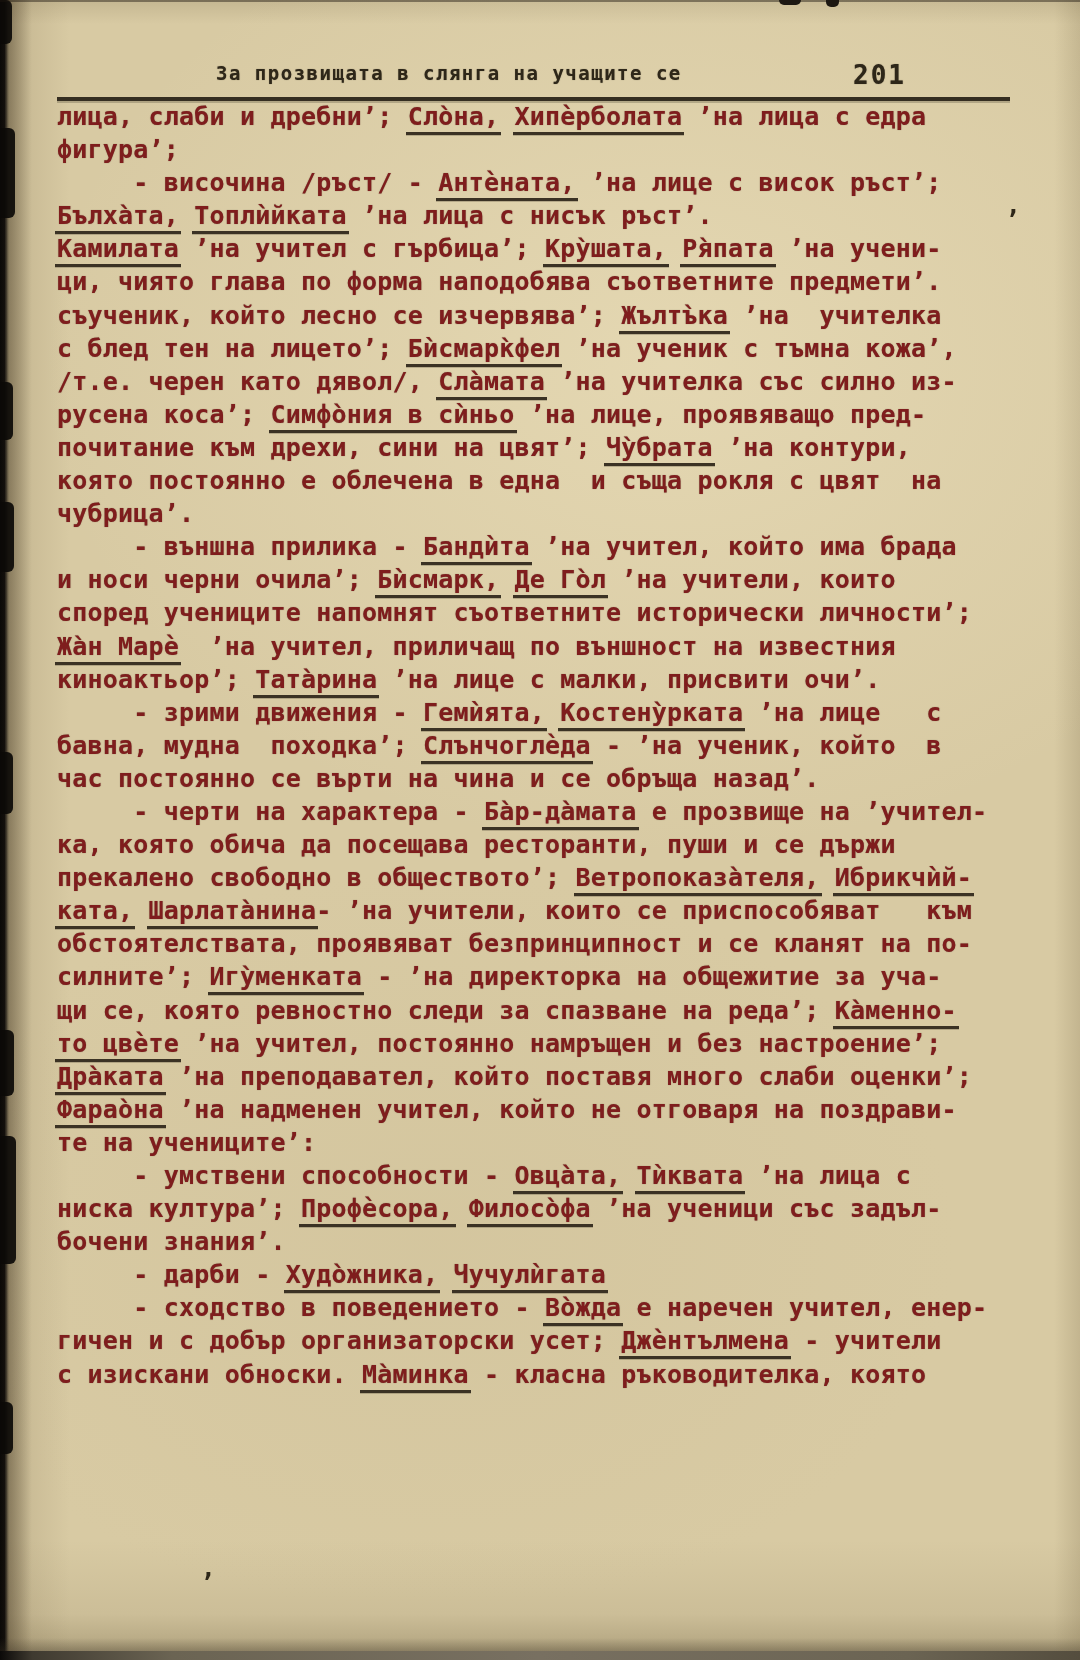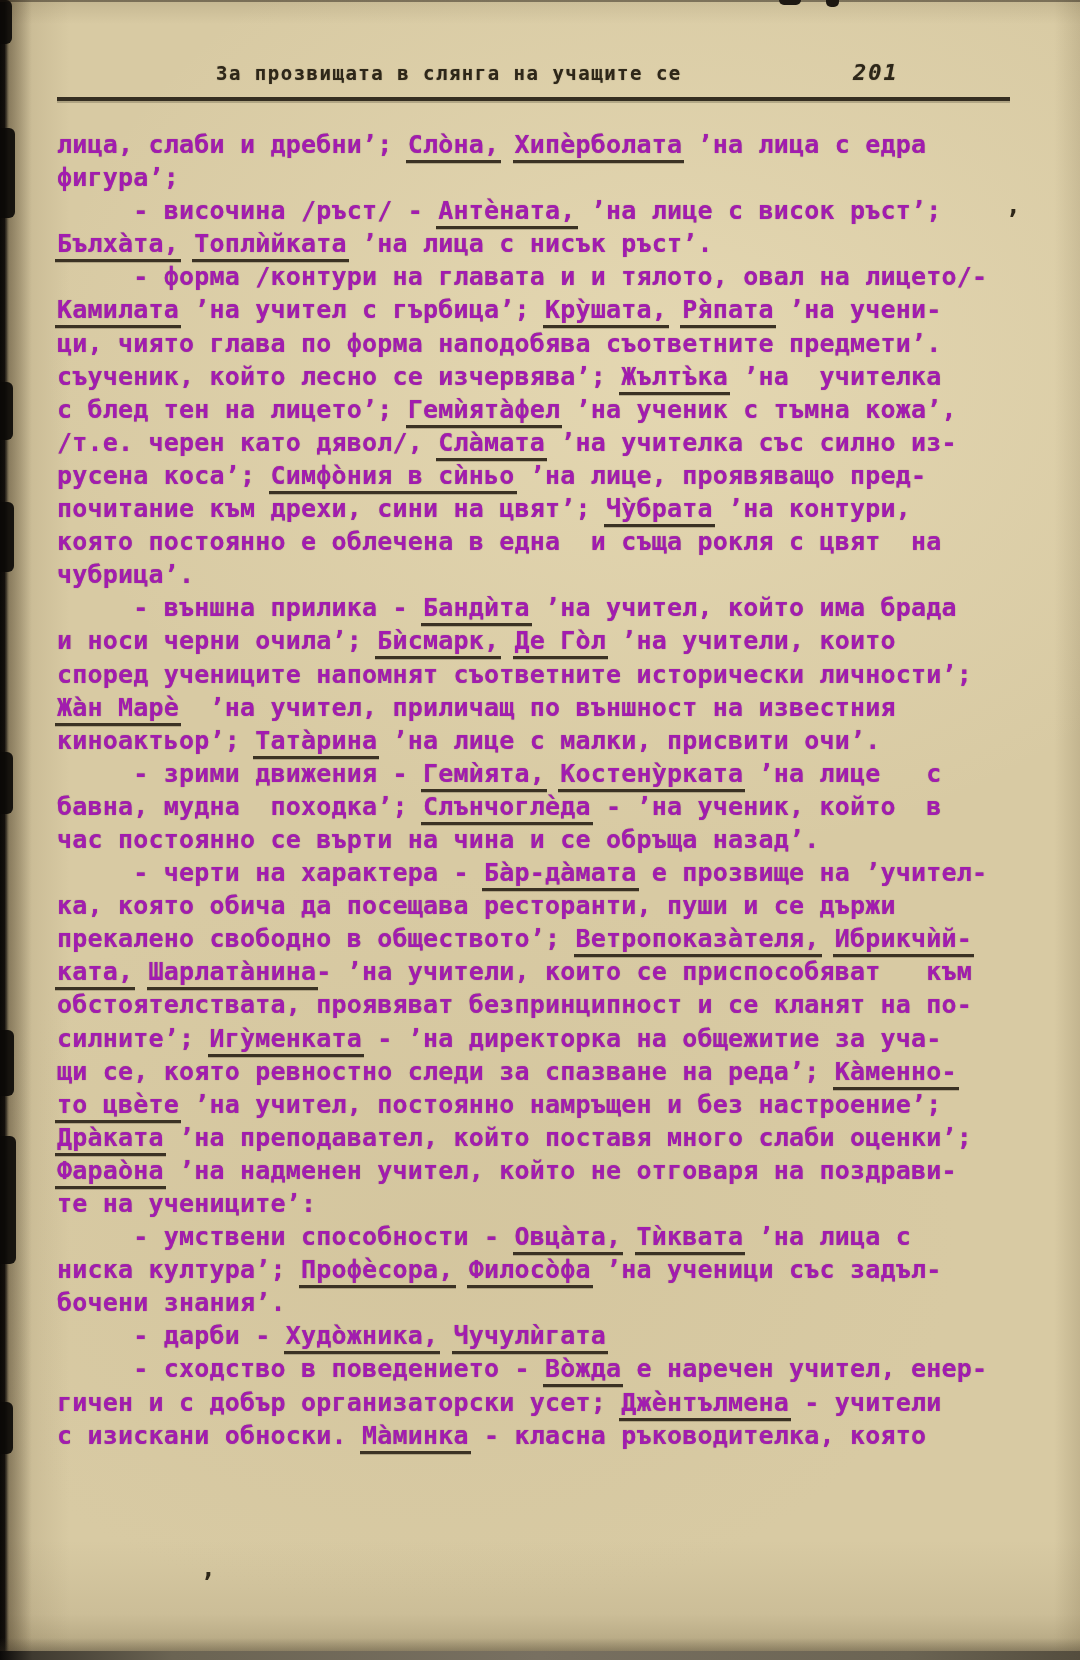--- a/index.html
+++ b/index.html
@@ -30,26 +30,26 @@
   .top-line{position:absolute;left:0;top:0;width:100%;height:2px;background:rgba(28,23,16,.45);}
   .top-mark{position:absolute;top:0;background:#1d1812;border-radius:0 0 5px 5px;}
   
   .bottom-fade{position:absolute;left:0;right:0;bottom:8px;height:14px;background:linear-gradient(to bottom,rgba(60,52,38,0),rgba(60,52,38,.35));}
   .bottom-edge{position:absolute;left:0;right:0;bottom:0;height:9px;
     background:linear-gradient(to right,#0b0908 0%,#3f3a30 3%,#6b6453 16%,#787061 50%,#6b6453 84%,#544d3e 100%);}
   
   .header{position:absolute;left:0;top:0;width:1080px;height:110px;color:#2e2719;}
   .title{position:absolute;left:216px;top:62px;font-size:19px;font-weight:bold;letter-spacing:1.5px;white-space:pre;
     text-shadow:0 0 1px rgba(46,39,25,.55);}
-  .pageno{position:absolute;left:853px;top:60px;font-size:22px;font-weight:bold;letter-spacing:2px;
-    text-shadow:0 0 1px rgba(46,39,25,.55);font-style:italic;}
+  .pageno{position:absolute;left:853px;top:60px;font-size:26px;font-weight:bold;letter-spacing:2px;
+    text-shadow:0 0 1px rgba(46,39,25,.55);}
   .rule{position:absolute;left:57px;top:97px;width:953px;height:4px;background:#352e21;
     box-shadow:0 2px 0 rgba(53,46,33,.25);}
   
-  .text-block{position:absolute;left:57px;top:128px;width:980px;color:#a21caf;}
+  .text-block{position:absolute;left:57px;top:100px;width:980px;color:#7f1d1d;}
   .line{height:33.1px;line-height:33.1px;font-size:25px;font-weight:bold;white-space:pre;letter-spacing:0.2px;
     text-shadow:0 0 1px rgba(50,41,28,.5);}
   .u{border-bottom:3px solid #3b3224;padding:0 2px 1px 2px;margin:0 -2px;box-shadow:0 1px 0 rgba(59,50,36,.25);}
   
   .stray{position:absolute;color:#2e2719;font-size:25px;font-weight:bold;}
 </style>
 </head>
 <body>
 
 <div class="paper"></div>
@@ -73,25 +73,24 @@
   <div class="title">За прозвищата в слянга на учащите се</div>
   <div class="pageno">201</div>
   <div class="rule"></div>
 </div>
 
 <div class="text-block" id="text-lines">
     <div class="line"><span>лица, слаби и дребни’; </span><span class="u">Сло̀на,</span><span> </span><span class="u">Хипѐрболата</span><span> ’на лица с едра</span></div>
     <div class="line"><span>фигура’;</span></div>
     <div class="line"><span>     - височина /ръст/ - </span><span class="u">Антѐната,</span><span> ’на лице с висок ръст’;</span></div>
     <div class="line"><span class="u">Бълха̀та,</span><span> </span><span class="u">Топлѝйката</span><span> ’на лица с нисък ръст’.</span></div>
-    <div class="line"><span>     - форма /контури на главата и и тялото, овал на лицето/-</span></div>
     <div class="line"><span class="u">Камилата</span><span> ’на учител с гърбица’; </span><span class="u">Кру̀шата,</span><span> </span><span class="u">Ря̀пата</span><span> ’на учени-</span></div>
     <div class="line"><span>ци, чиято глава по форма наподобява съответните предмети’.</span></div>
     <div class="line"><span>съученик, който лесно се изчервява’; </span><span class="u">Жълтъ̀ка</span><span> ’на  учителка</span></div>
-    <div class="line"><span>с блед тен на лицето’; </span><span class="u">Гемѝята̀фел</span><span> ’на ученик с тъмна кожа’,</span></div>
+    <div class="line"><span>с блед тен на лицето’; </span><span class="u">Бѝсмарк̀фел</span><span> ’на ученик с тъмна кожа’,</span></div>
     <div class="line"><span>/т.е. черен като дявол/, </span><span class="u">Сла̀мата</span><span> ’на учителка със силно из-</span></div>
     <div class="line"><span>русена коса’; </span><span class="u">Симфо̀ния в сѝньо</span><span> ’на лице, проявяващо пред-</span></div>
     <div class="line"><span>почитание към дрехи, сини на цвят’; </span><span class="u">Чу̀брата</span><span> ’на контури,</span></div>
     <div class="line"><span>която постоянно е облечена в една  и съща рокля с цвят  на</span></div>
     <div class="line"><span>чубрица’.</span></div>
     <div class="line"><span>     - външна прилика - </span><span class="u">Бандѝта</span><span> ’на учител, който има брада</span></div>
     <div class="line"><span>и носи черни очила’; </span><span class="u">Бѝсмарк,</span><span> </span><span class="u">Де Го̀л</span><span> ’на учители, които</span></div>
     <div class="line"><span>според учениците напомнят съответните исторически личности’;</span></div>
     <div class="line"><span class="u">Жа̀н Марѐ</span><span>  ’на учител, приличащ по външност на известния</span></div>
     <div class="line"><span>киноактьор’; </span><span class="u">Тата̀рина</span><span> ’на лице с малки, присвити очи’.</span></div>

